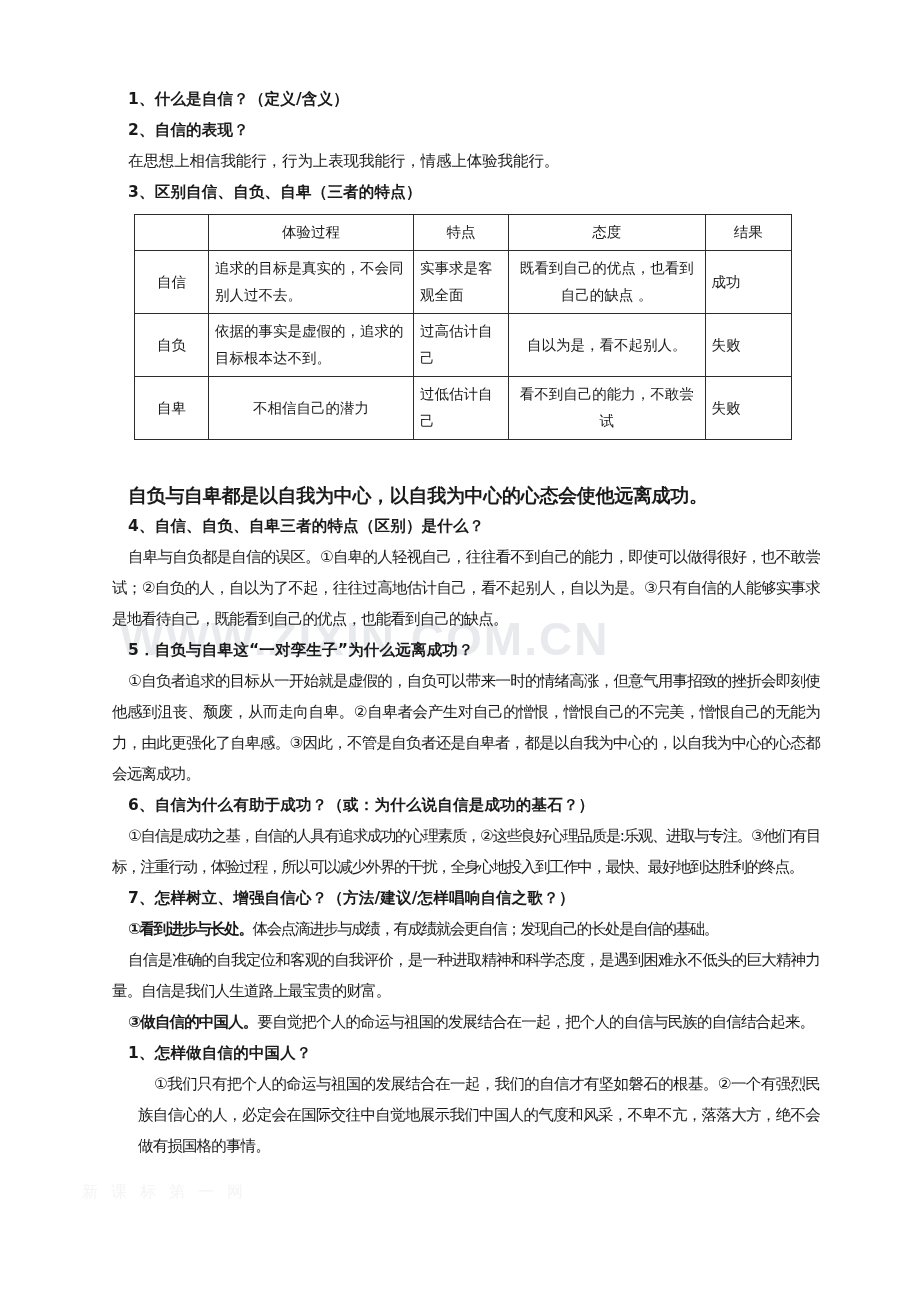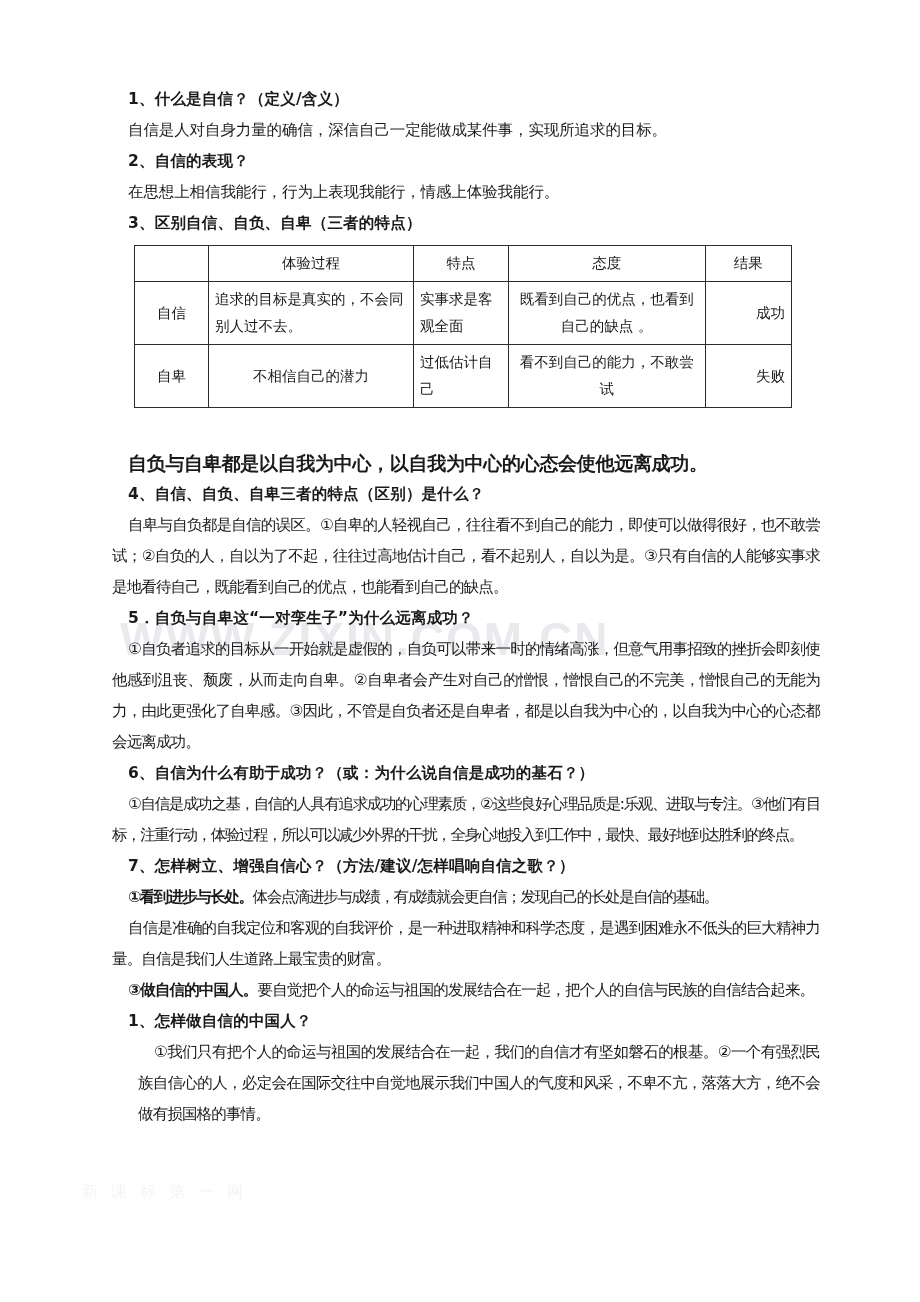--- a/index.html
+++ b/index.html
@@ -116,35 +116,34 @@
     padding: 4px 6px;
     vertical-align: middle;
     font-weight: 400;
     line-height: 27px;
   }
   td.c-label   { width: 58px;  text-align: center; }
   td.c-reason  { width: 184px; text-align: left; }
   td.c-reason.ctr { text-align: center; }
   td.c-trait   { width: 78px;  text-align: left; }
   td.c-att     { width: 176px; text-align: center; }
-  td.c-res     { width: 70px;  text-align: right; }
+  td.c-res     { width: 70px;  text-align: left; }
   tr.head td { text-align: center; }
   td.blank { border: 1px solid #2b2b2b; }
 </style>
 </head>
 <body>
 
 <div class="wm-main">WWW.ZIXIN.COM.CN</div>
 <div class="wm-bottom">新课标第一网</div>
 
 <div class="page">
   <div class="content">
 
     <div class="hd">1、什么是自信？（定义/含义）</div>
-    <div class="para">自信是人对自身力量的确信，深信自己一定能做成某件事，实现所追求的目标。</div>
 
     <div class="hd">2、自信的表现？</div>
     <div class="para">在思想上相信我能行，行为上表现我能行，情感上体验我能行。</div>
 
     <div class="hd">3、区别自信、自负、自卑（三者的特点）</div>
 
     <div class="tbl-wrap">
       <table class="cmp">
         <tbody>
           <tr class="head">
@@ -155,20 +154,27 @@
             <td class="c-res">结果</td>
           </tr>
           <tr>
             <td class="c-label">自信</td>
             <td class="c-reason">追求的目标是真实的，不会同别人过不去。</td>
             <td class="c-trait">实事求是客观全面</td>
             <td class="c-att">既看到自己的优点，也看到自己的缺点 。</td>
             <td class="c-res">成功</td>
           </tr>
           <tr>
+            <td class="c-label">自负</td>
+            <td class="c-reason">依据的事实是虚假的，追求的目标根本达不到。</td>
+            <td class="c-trait">过高估计自己</td>
+            <td class="c-att">自以为是，看不起别人。</td>
+            <td class="c-res">失败</td>
+          </tr>
+          <tr>
             <td class="c-label">自卑</td>
             <td class="c-reason ctr">不相信自己的潜力</td>
             <td class="c-trait">过低估计自己</td>
             <td class="c-att">看不到自己的能力，不敢尝试</td>
             <td class="c-res">失败</td>
           </tr>
         </tbody>
       </table>
     </div>
 

